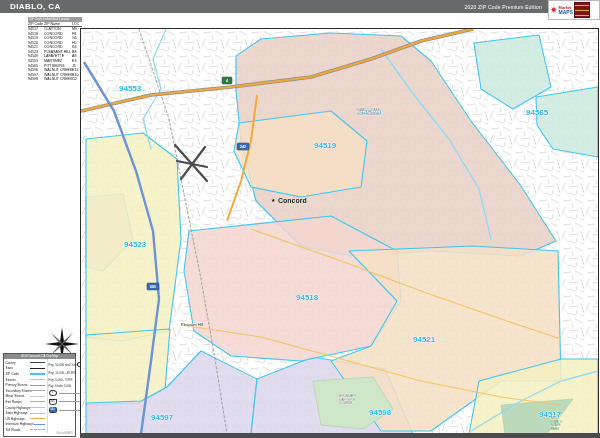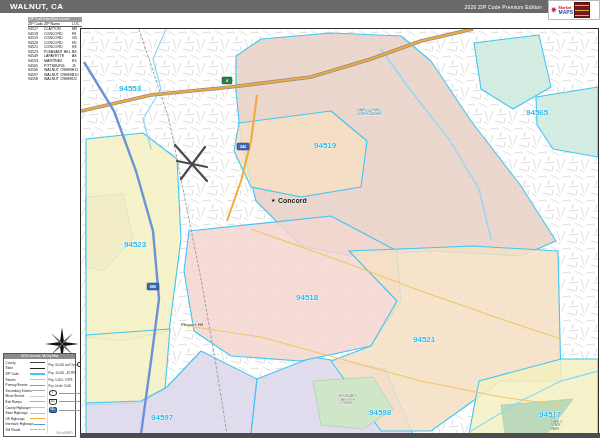--- a/index.html
+++ b/index.html
@@ -72,21 +72,21 @@
   .city-label{fill:#111;font-size:7px;font-weight:bold;paint-order:stroke;stroke:#fff;stroke-width:.6px;}
   .town-label{fill:#222;font-size:4px;paint-order:stroke;stroke:#fff;stroke-width:.5px;}
   .poi-label{fill:#3a7a52;font-size:3.1px;paint-order:stroke;stroke:#fff;stroke-width:.3px;}
   .poi-gray{fill:#777;}
   .rshield{fill:#ffffff;font-size:3.6px;font-weight:bold;text-anchor:middle;}
 </style>
 </head>
 <body>
 
 <div class="header">
-  <span class="title">WALNUT, CA</span>
+  <span class="title">DIABLO, CA</span>
   <span class="edition">2020 ZIP Code Premium Edition</span>
 </div>
 <div class="logo-box">
   <span class="logo-star">✷</span>
   <span class="logo-text">
     <span class="lt1">Market</span>
     <span class="lt2">MAPS</span>
   </span>
   <span class="logo-tag"></span>
 </div>

